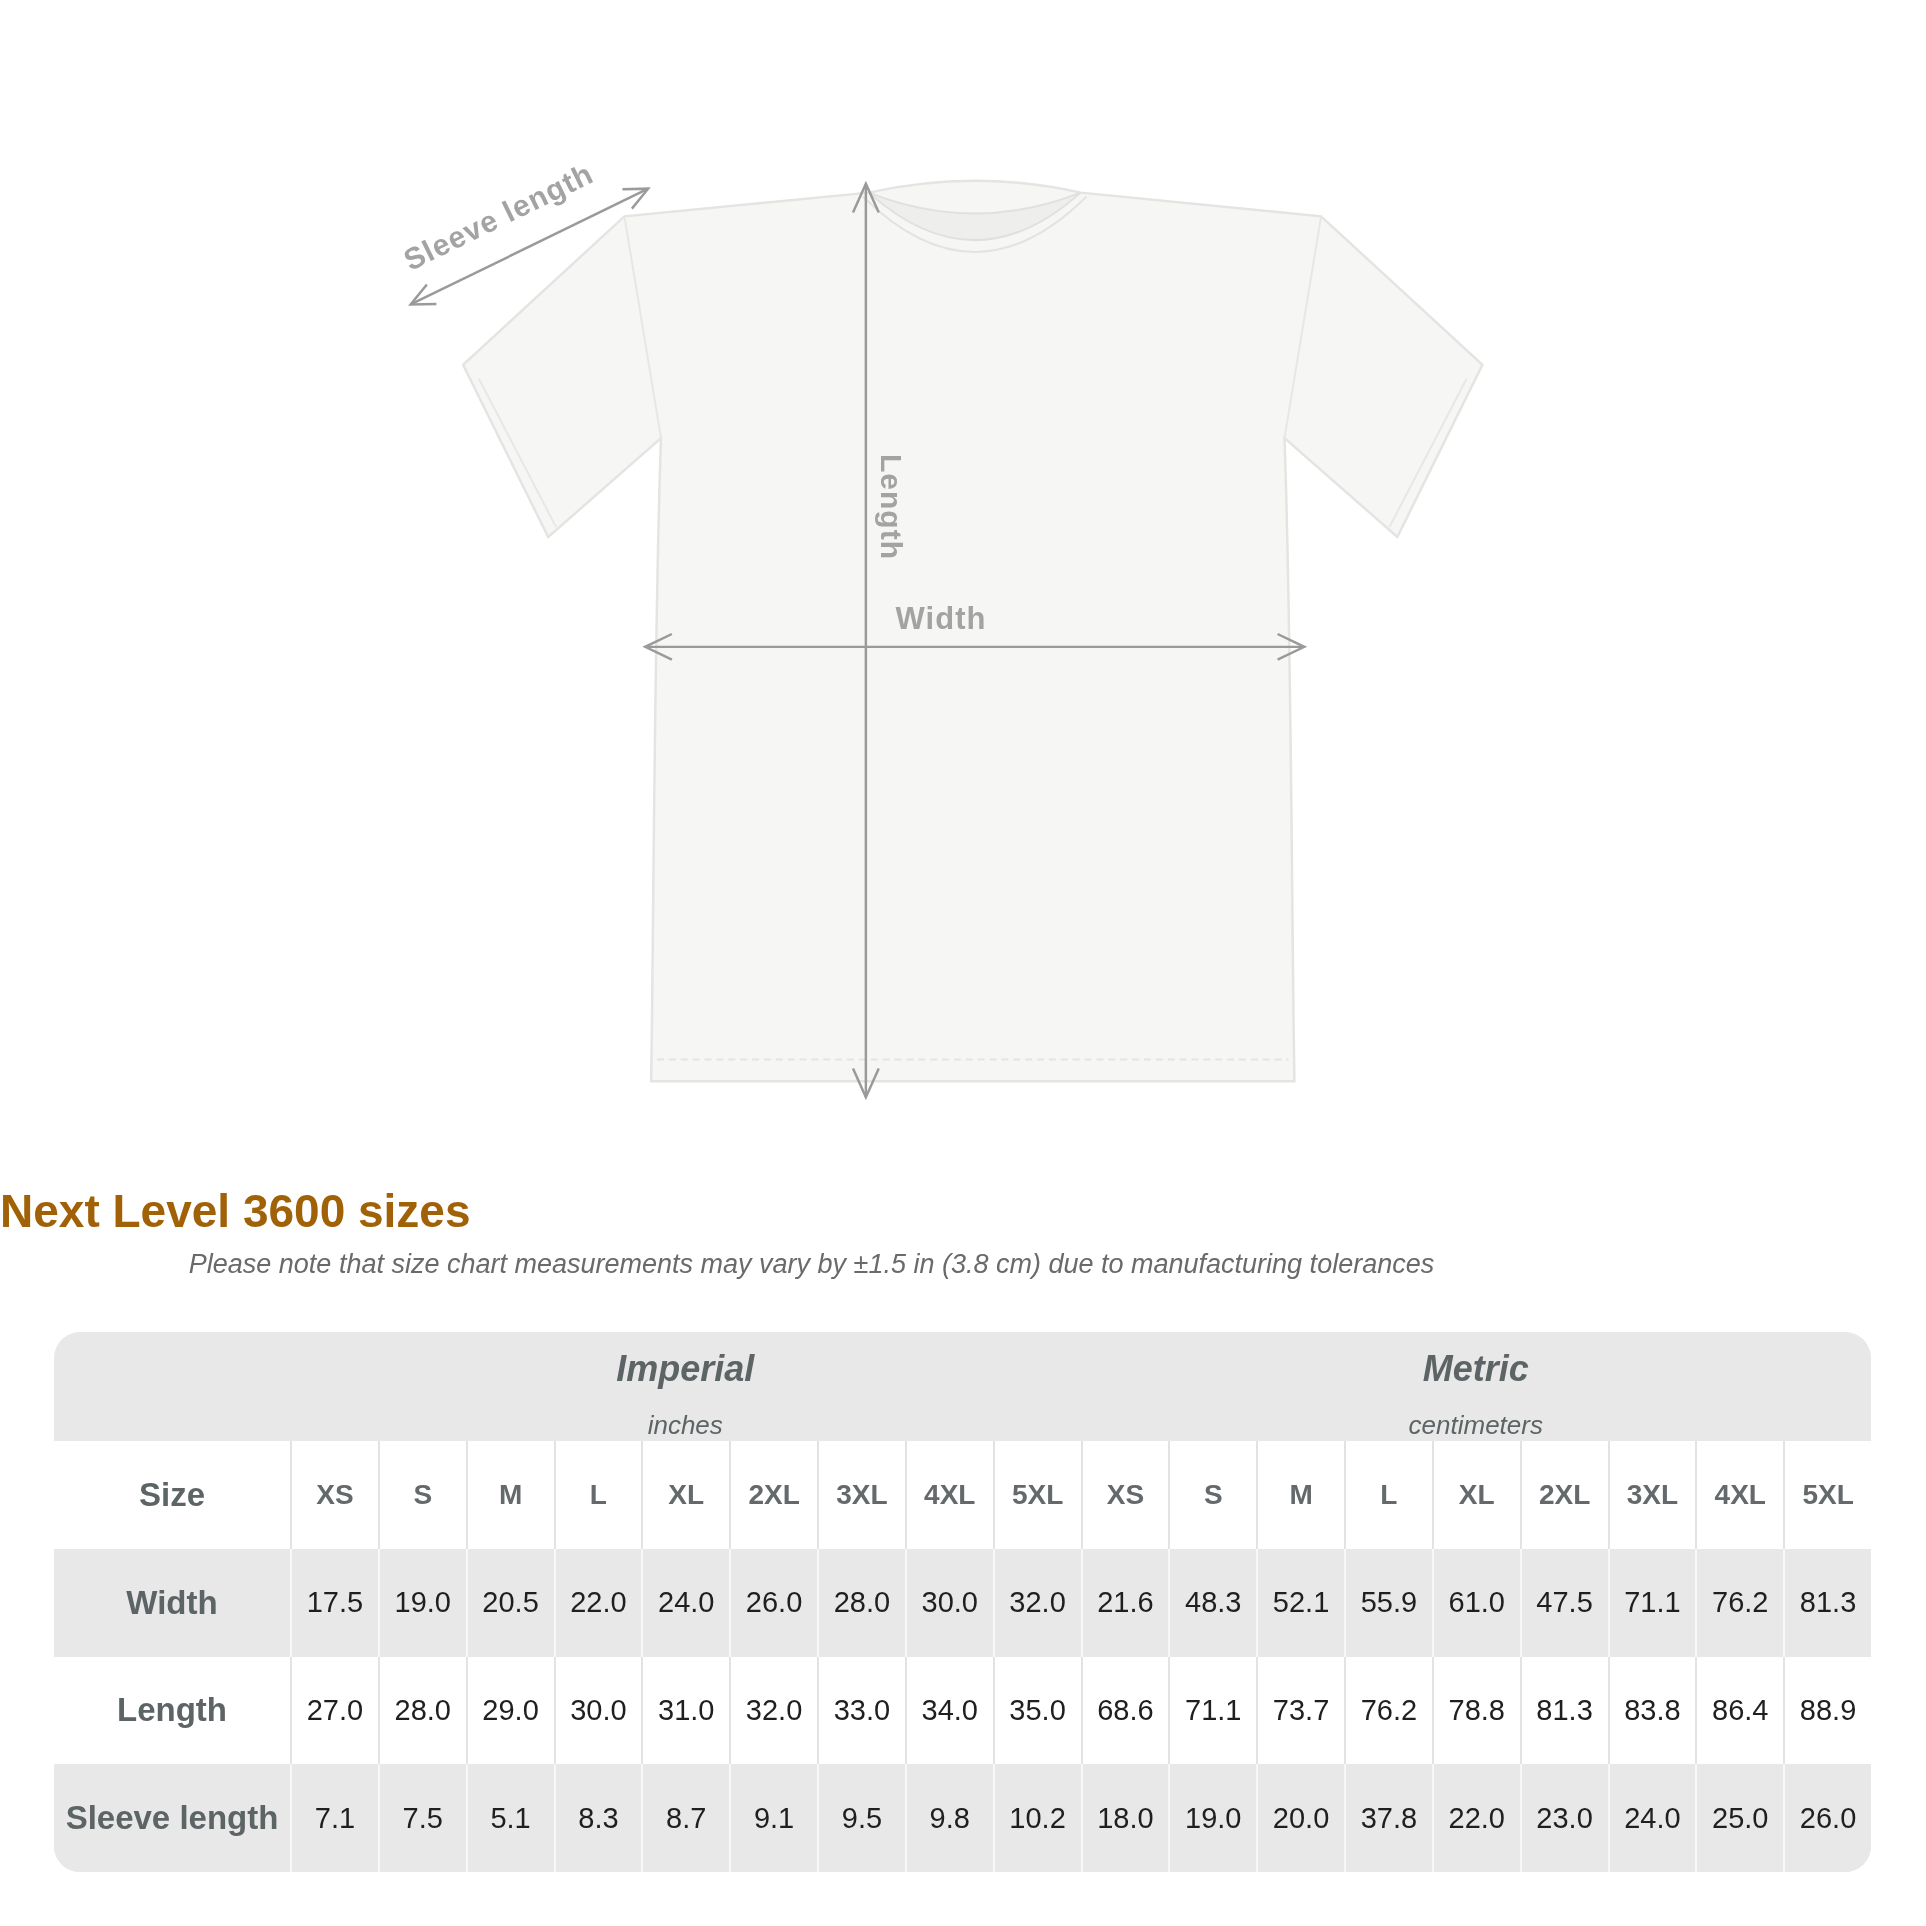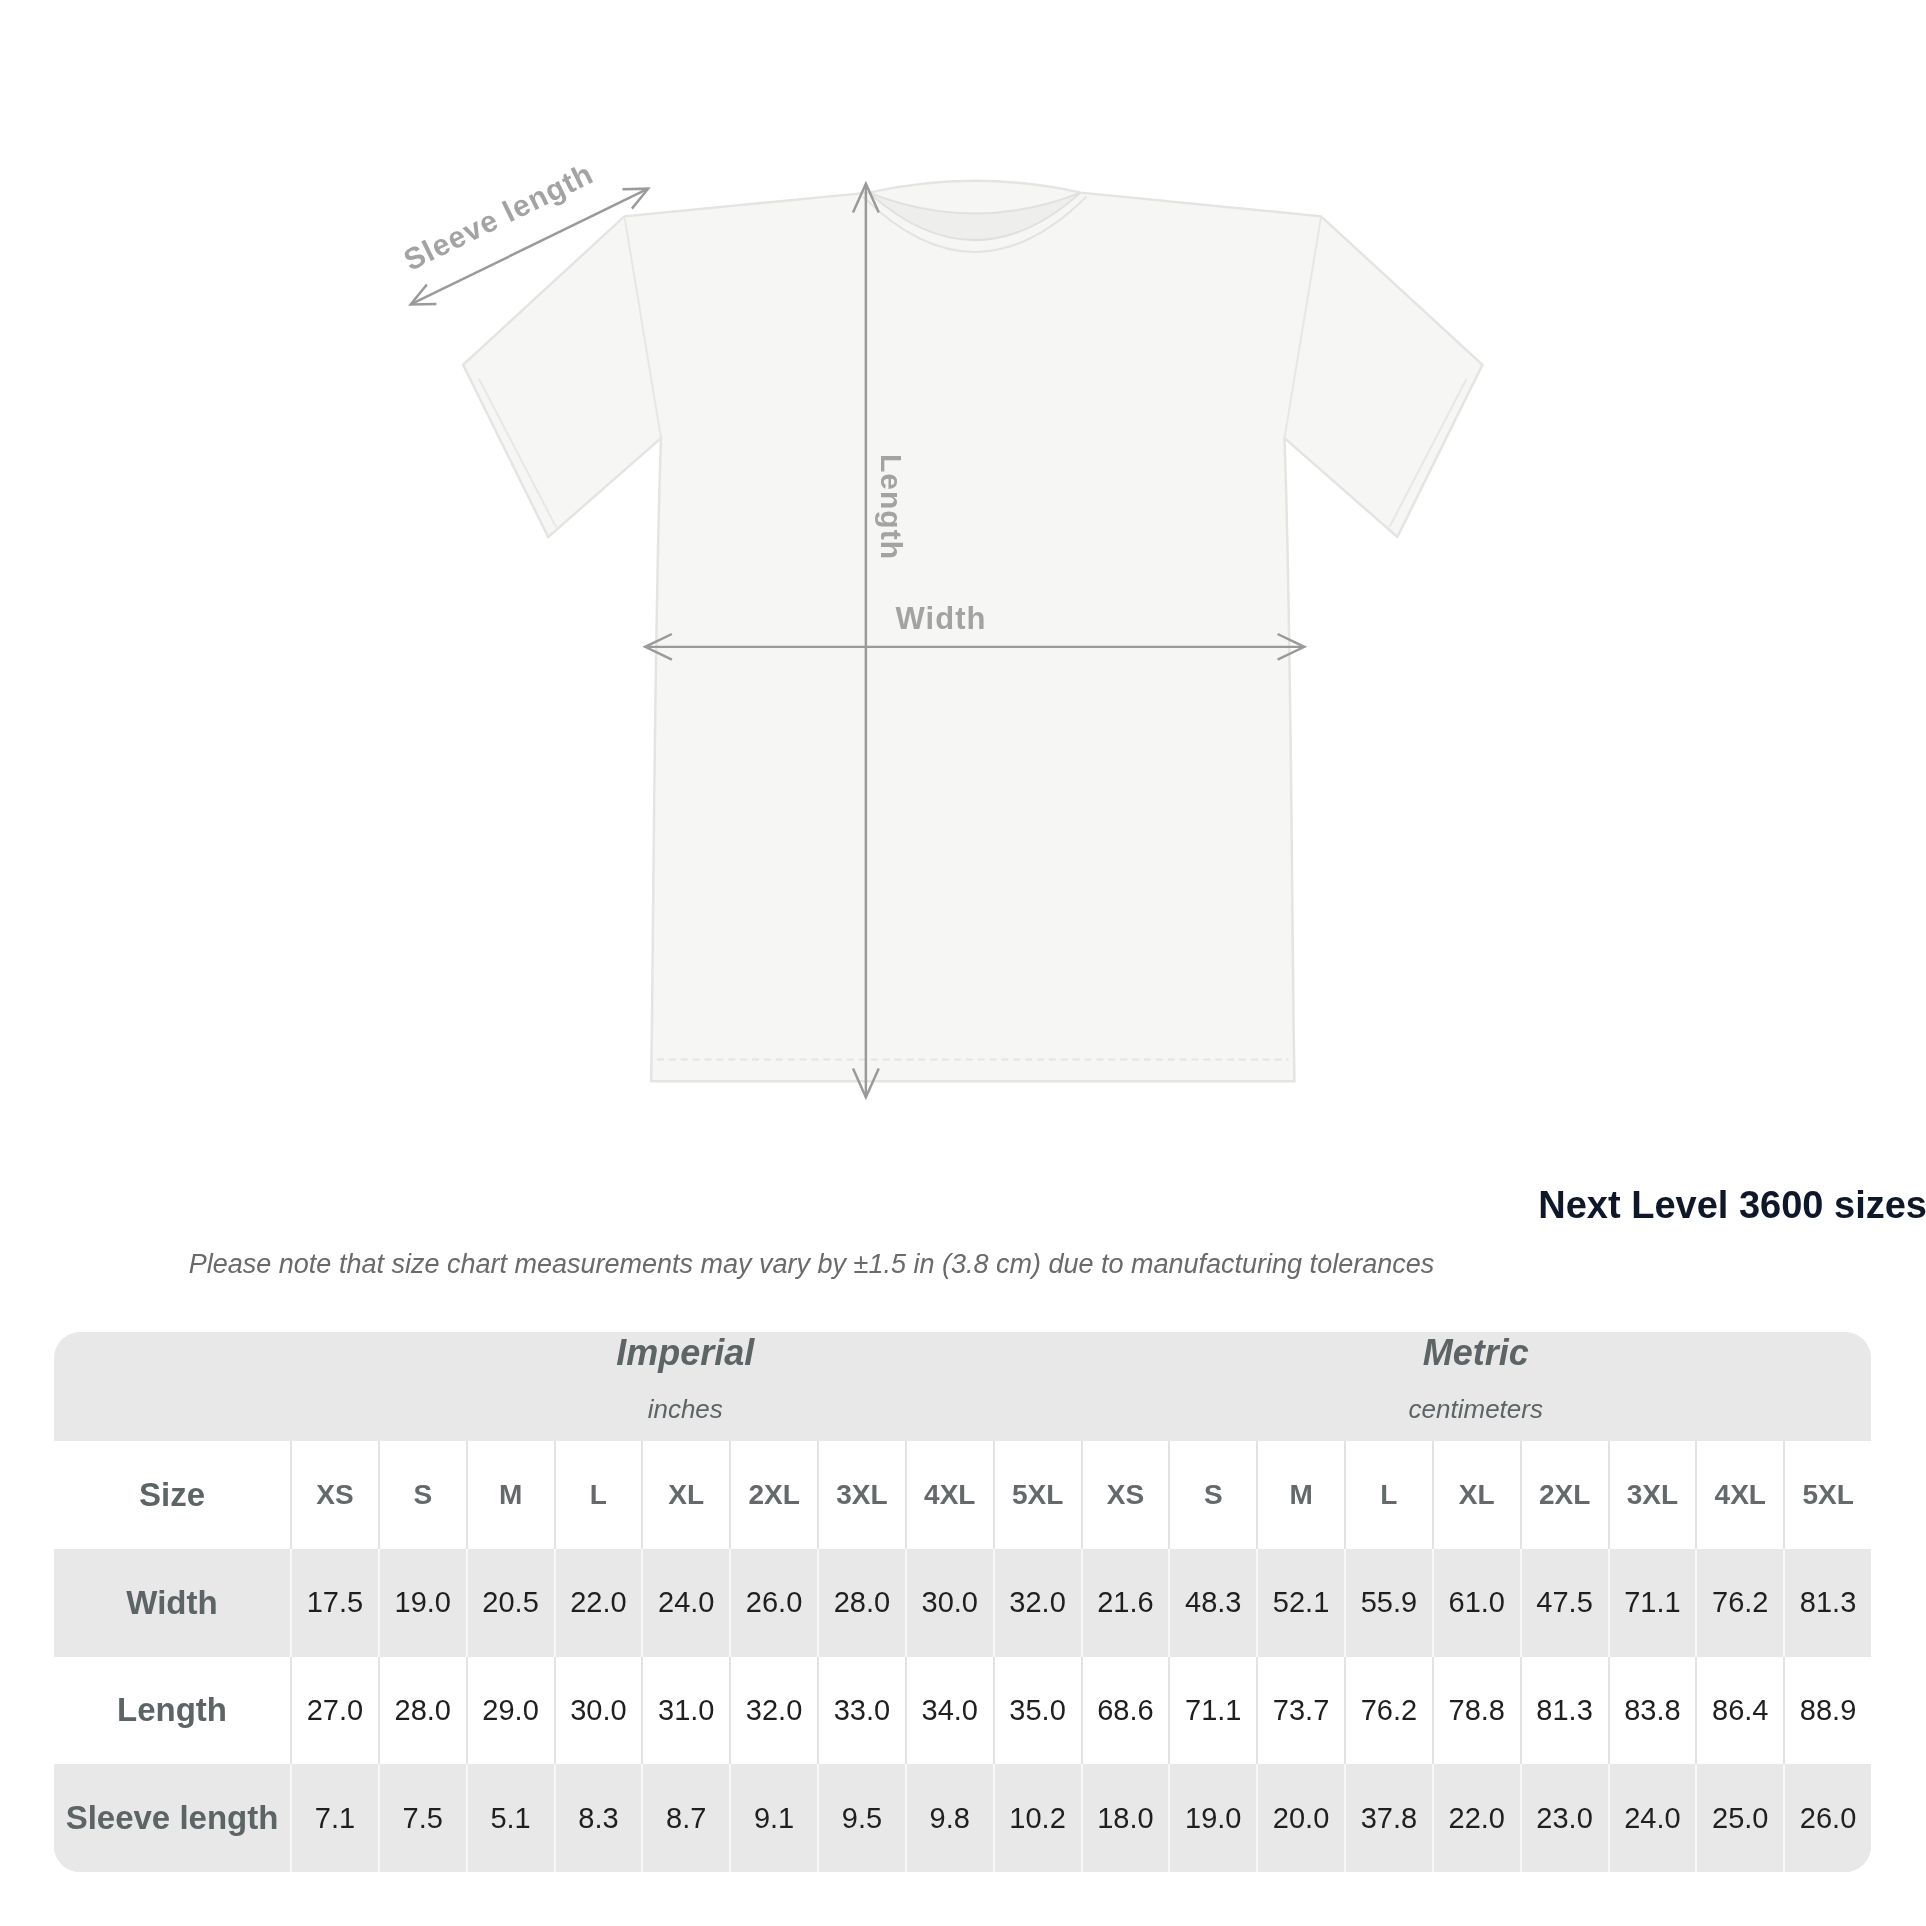--- a/index.html
+++ b/index.html
@@ -12,31 +12,31 @@
 
   .dim-label{position:absolute;color:#a3a3a3;font-weight:bold;letter-spacing:1px;}
   .sleeve-label{left:370px;top:198px;width:257px;height:38px;line-height:38px;
                 text-align:center;font-size:30px;transform:rotate(-26deg);}
   .length-label{left:831px;top:489px;width:119px;height:36px;line-height:36px;
                 text-align:center;font-size:30px;transform:rotate(90deg);}
   .width-label{left:862px;top:601px;width:158px;height:36px;line-height:36px;
                text-align:center;font-size:31px;}
 
   
-  .chart-title{position:absolute;left:0;top:1184px;width:1927px;text-align:right;
-               font-size:38px;font-weight:bold;color:#0f172a;}
+  .chart-title{position:absolute;left:0;top:1184px;width:1927px;text-align:left;
+               font-size:46px;font-weight:bold;color:#a16207;}
   .chart-subtitle{position:absolute;left:0;top:1249px;width:1623px;text-align:center;
                   font-size:27px;font-style:italic;color:#6a6a6a;}
 
   
   .table-card{position:absolute;left:54px;top:1332px;width:1817px;height:540px;
               background:#e8e8e8;border-radius:26px;overflow:hidden;
               display:grid;grid-template-rows:109px repeat(4,1fr);}
   .band{display:grid;grid-template-columns:236px 1fr 1fr;}
-  .band-cell{display:flex;flex-direction:column;align-items:center;justify-content:flex-start;}
+  .band-cell{display:flex;flex-direction:column;align-items:center;justify-content:flex-end;}
   .band-title{font-size:36px;font-weight:bold;font-style:italic;color:#5d6466;}
   .band-sub{font-size:26px;font-style:italic;color:#5d6466;margin-top:20px;}
 
   .trow{display:grid;grid-template-columns:236px repeat(18,1fr);}
   .cell{display:flex;align-items:center;justify-content:center;
         font-size:29px;color:#1f1f1f;}
   .cell.hd{font-weight:bold;color:#64696b;font-size:28px;}
   .cell.lab{font-weight:bold;color:#5d6466;font-size:33px;}
   .trow.white{background:#ffffff;}
   .trow.white .cell + .cell{border-left:2px solid #e3e3e3;}

